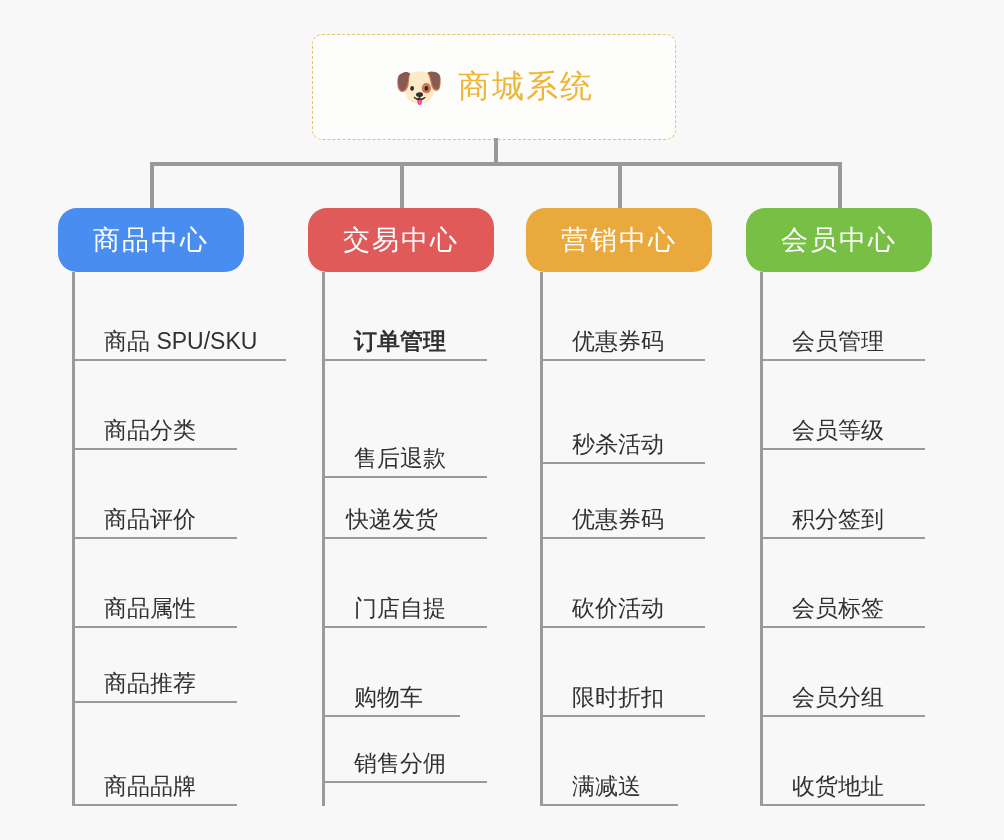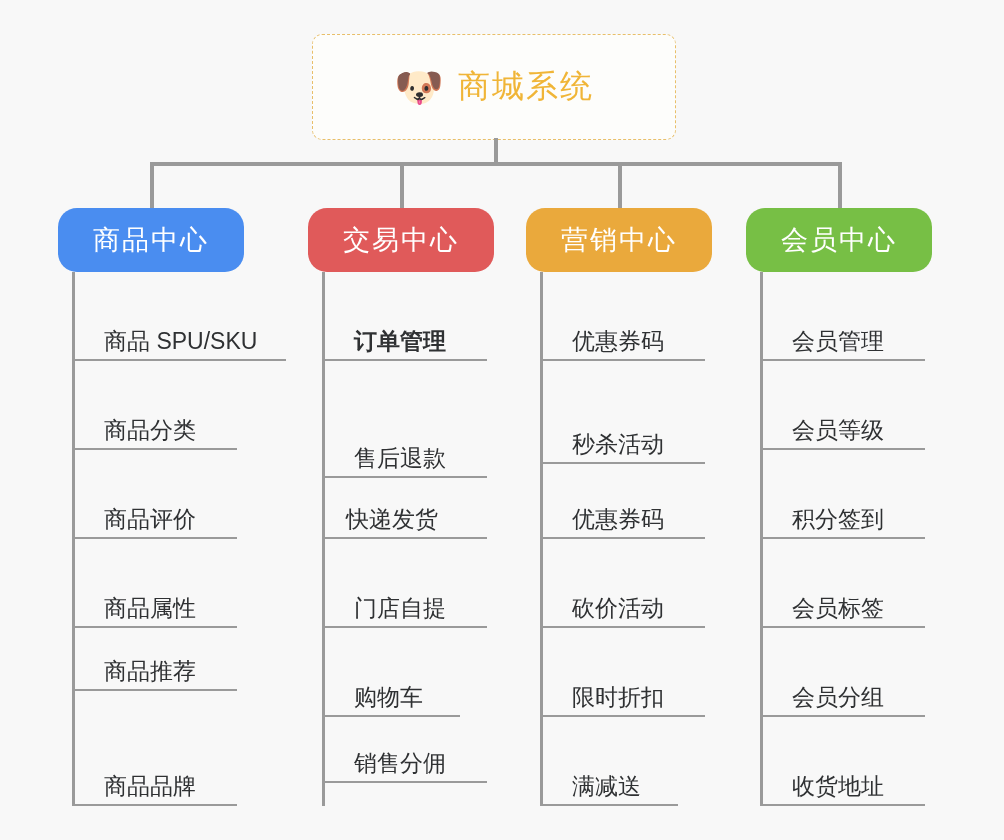--- a/index.html
+++ b/index.html
@@ -133,21 +133,21 @@
         </div>
         <div class="leaf-item" style="top: 89px; width: 165px; height: 89px;">
           <span class="leaf-label" style="color: rgb(47, 49, 51);">商品分类</span>
         </div>
         <div class="leaf-item" style="top: 178px; width: 165px; height: 89px;">
           <span class="leaf-label" style="color: rgb(47, 49, 51);">商品评价</span>
         </div>
         <div class="leaf-item" style="top: 267px; width: 165px; height: 89px;">
           <span class="leaf-label" style="color: rgb(47, 49, 51);">商品属性</span>
         </div>
-        <div class="leaf-item" style="top: 356px; width: 165px; height: 63px;">
+        <div class="leaf-item" style="top: 356px; width: 165px; height: 75px;">
           <span class="leaf-label" style="color: rgb(47, 49, 51);">商品推荐</span>
         </div>
         <div class="leaf-item" style="top: 445px; width: 165px; height: 89px;">
           <span class="leaf-label" style="color: rgb(47, 49, 51);">商品品牌</span>
         </div>
       </div>
       <div class="cat-box" style="left: 308px; top: 208px; width: 186px; height: 64px; background: rgb(224, 90, 90);">
         <span class="cat-label">交易中心</span>
       </div>
       <div class="leaf-col" style="left: 322px; top: 272px;">

